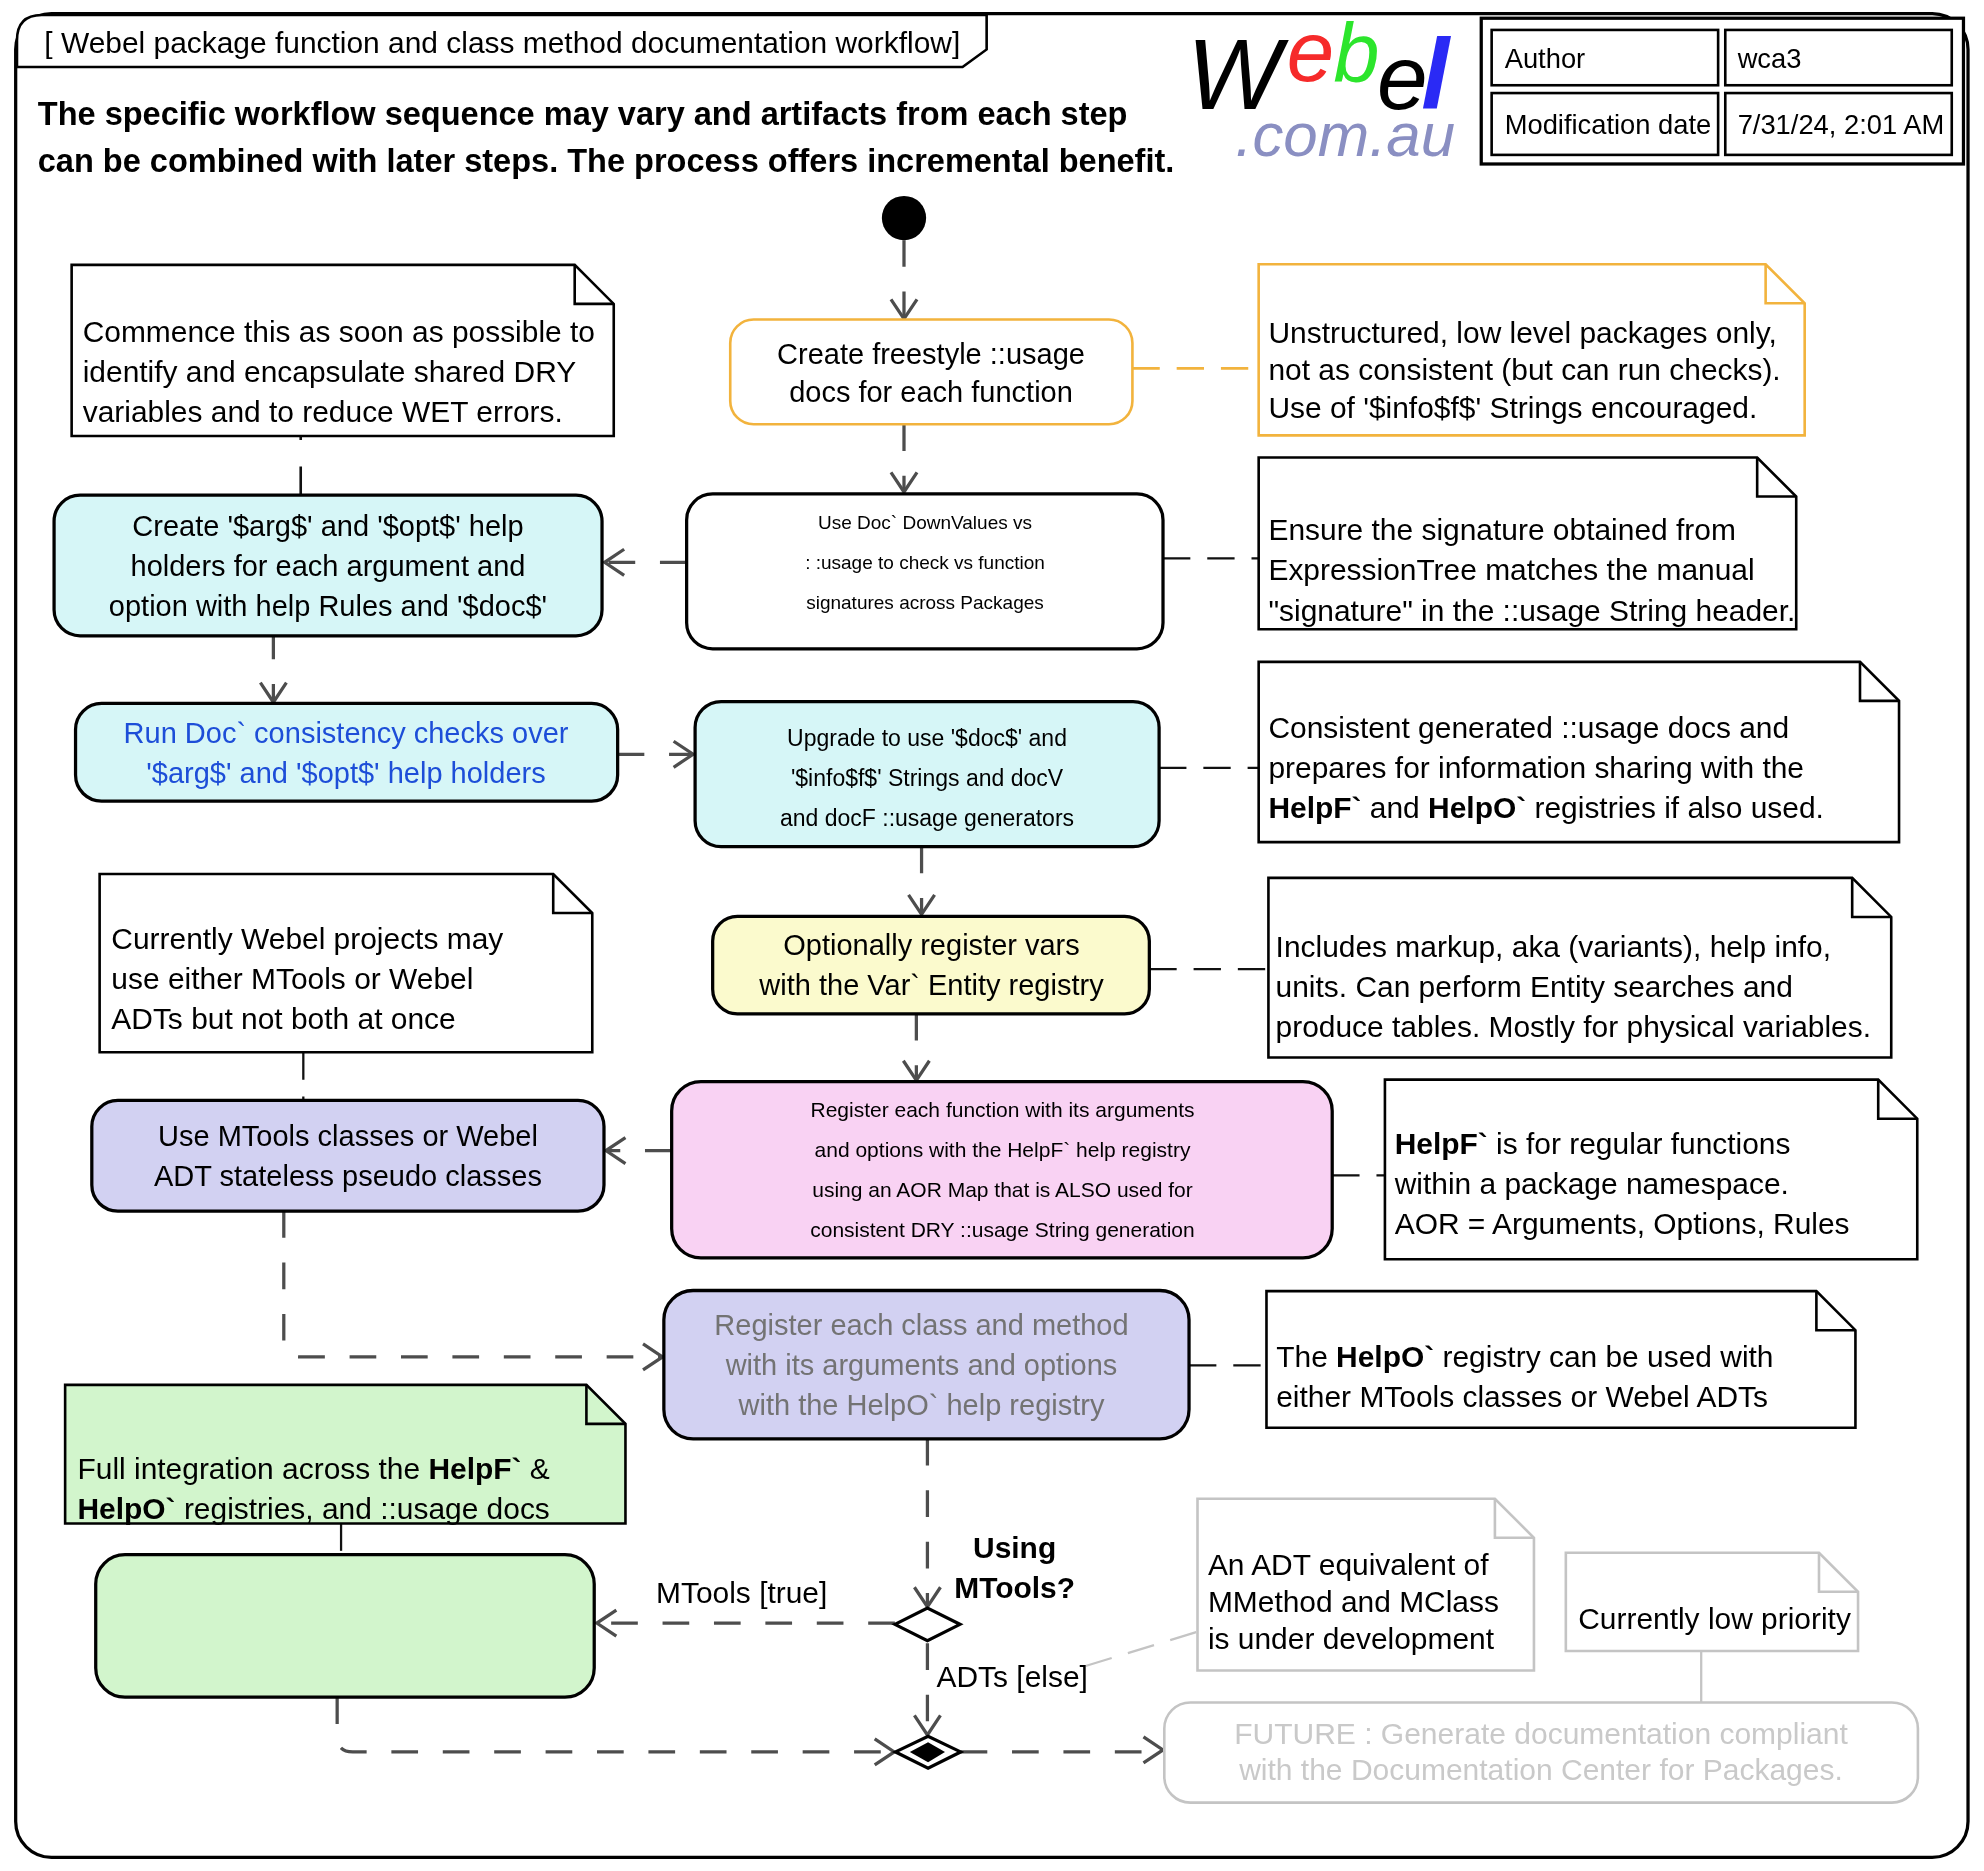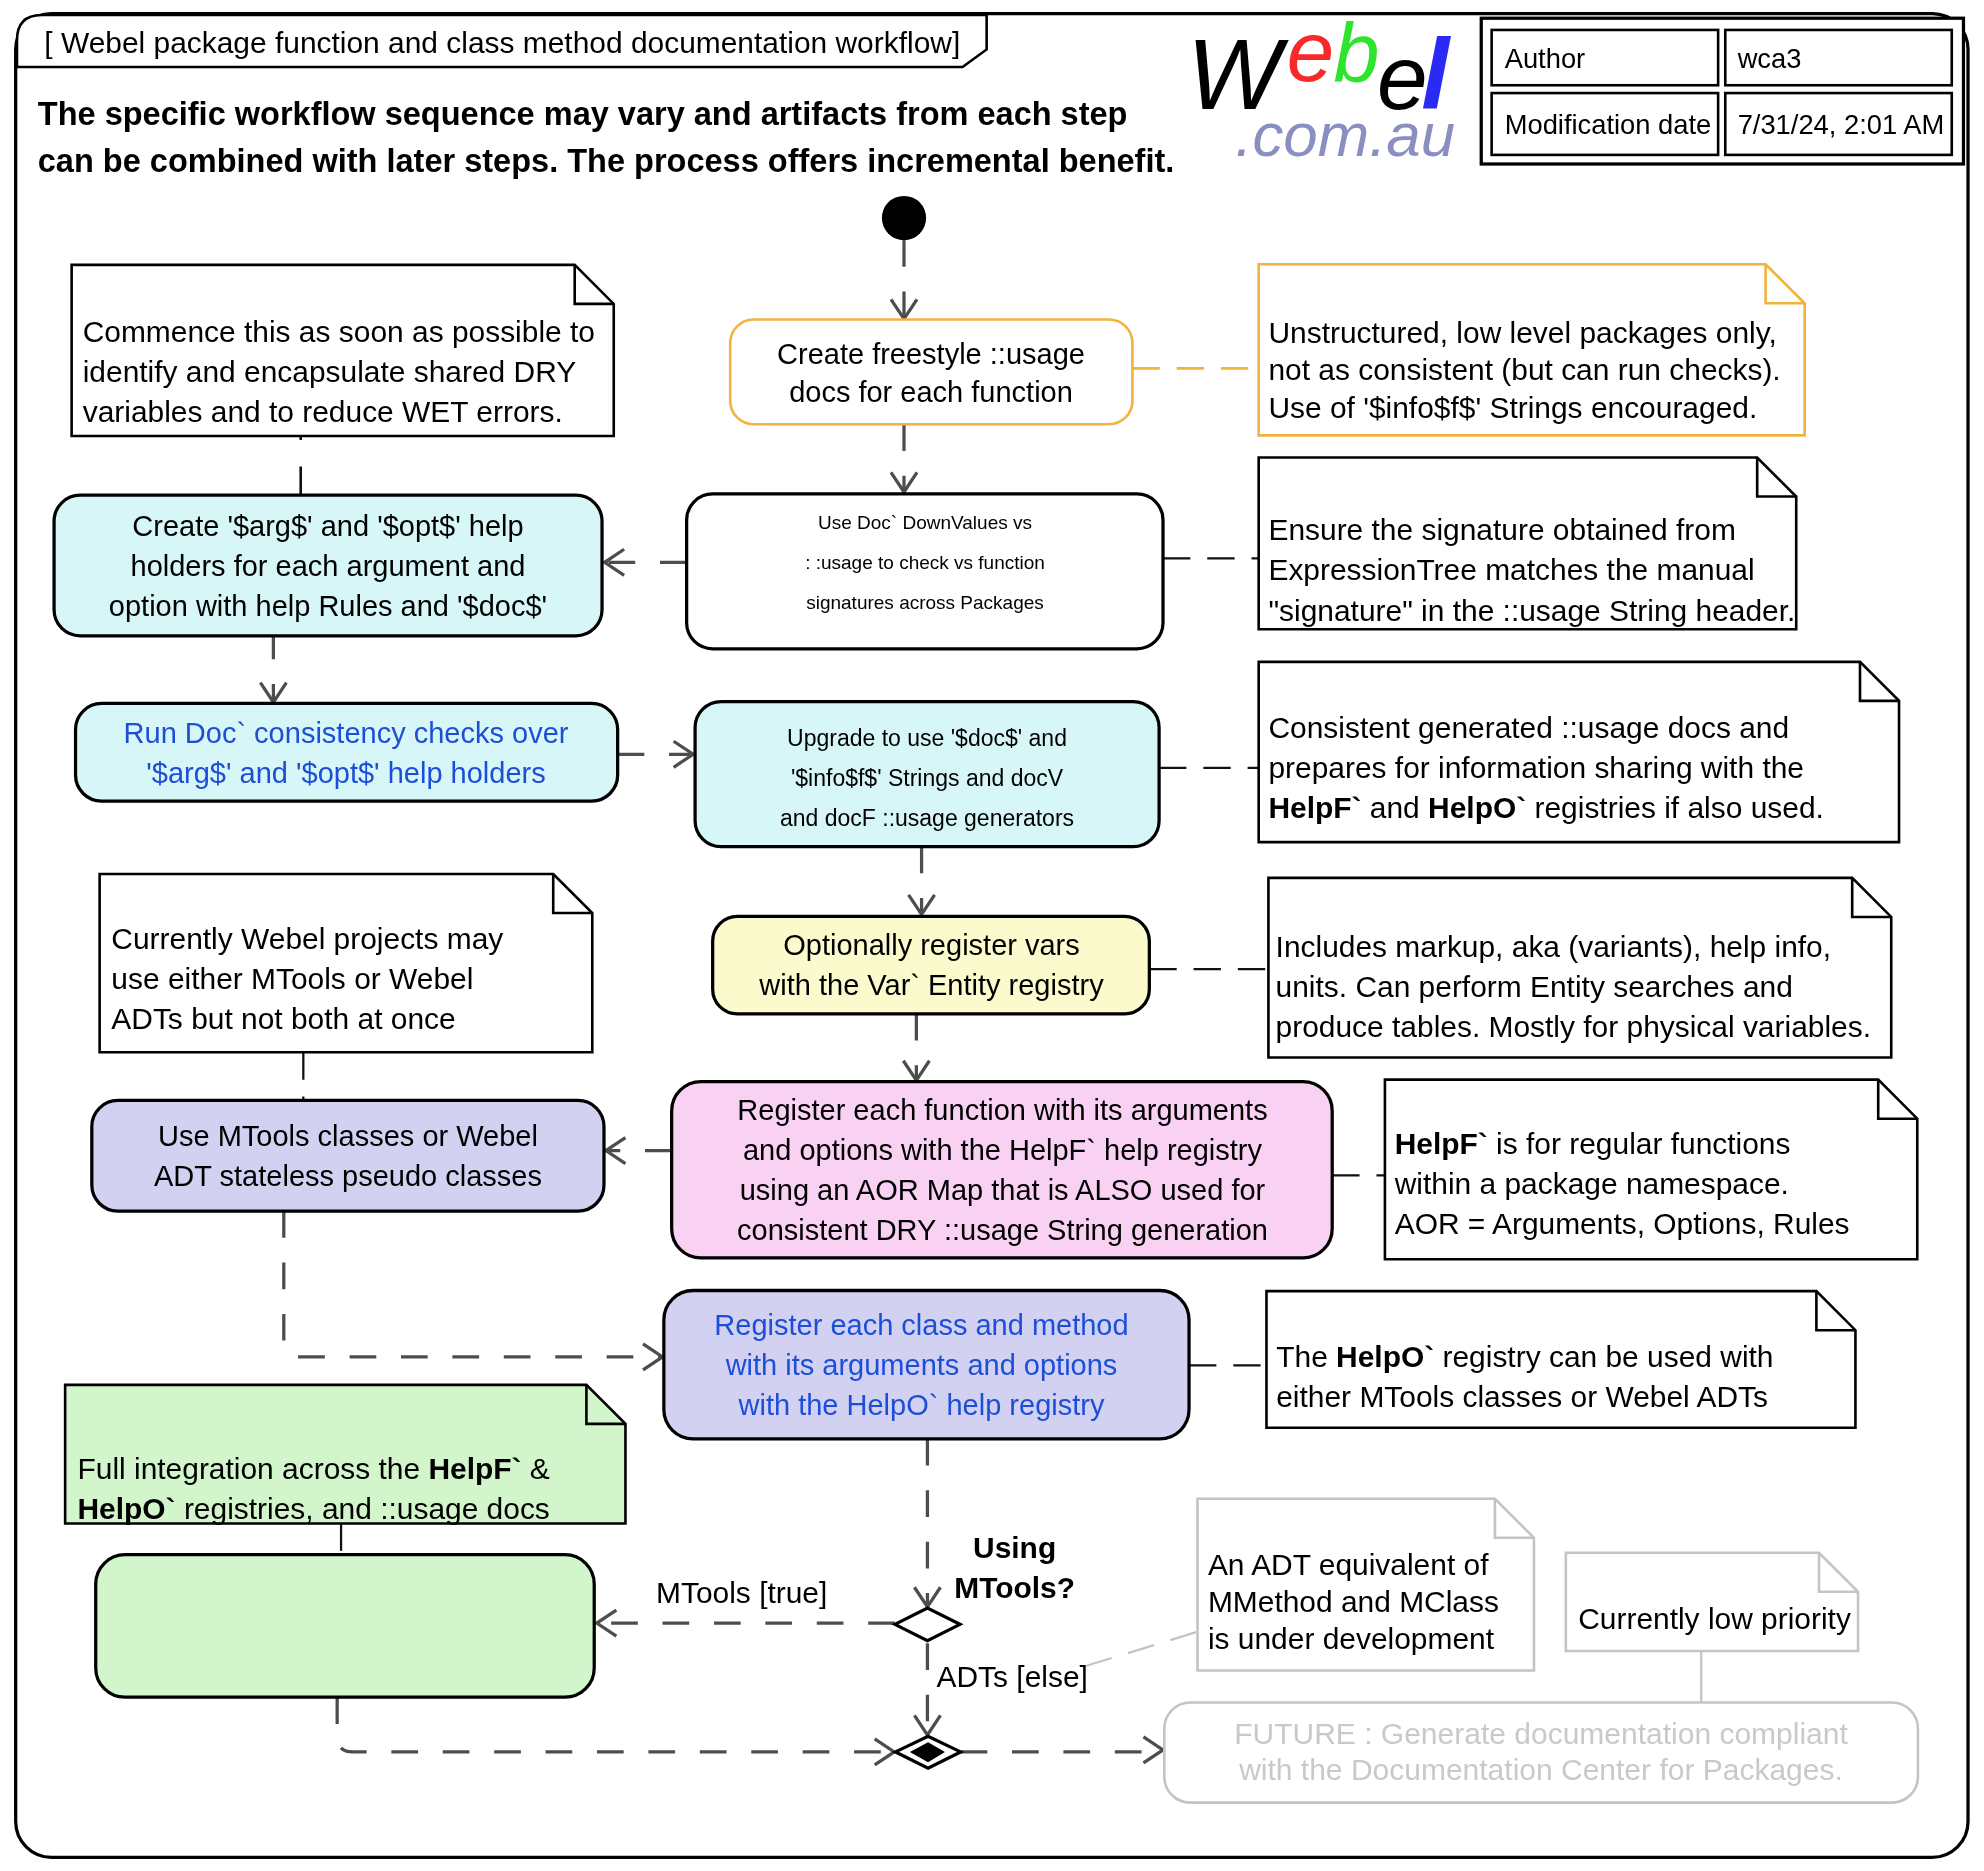--- a/index.html
+++ b/index.html
@@ -136,17 +136,17 @@
 <text x="1439" y="2593" font-family="Liberation Sans, sans-serif" font-size="46" fill="#000">ADTs [else]</text>
 <text x="1559" y="2394" font-family="Liberation Sans, sans-serif" font-size="46" font-weight="700" text-anchor="middle" fill="#000">Using</text>
 <text x="1559" y="2455" font-family="Liberation Sans, sans-serif" font-size="46" font-weight="700" text-anchor="middle" fill="#000">MTools?</text>
 </svg>
 <div class="act" style="left:730px;top:320px;width:402px;height:105px;font-size:29px;line-height:38px;color:#000">Create freestyle ::usage<br>docs for each function</div>
 <div class="act" style="left:687px;top:494px;width:476px;height:138px;font-size:19px;line-height:40px;color:#000">Use Doc` DownValues vs<br>: :usage to check vs function<br>signatures across Packages</div>
 <div class="act" style="left:54px;top:495px;width:548px;height:141px;font-size:29px;line-height:40px;color:#000">Create '$arg$' and '$opt$' help<br>holders for each argument and<br>option with help Rules and '$doc$'</div>
 <div class="act" style="left:75px;top:704px;width:542px;height:98px;font-size:29px;line-height:40px;color:#1d4ed8">Run Doc` consistency checks over<br>'$arg$' and '$opt$' help holders</div>
 <div class="act" style="left:695px;top:705px;width:464px;height:145px;font-size:23px;line-height:40px;color:#000">Upgrade to use '$doc$' and<br>'$info$f$' Strings and docV<br>and docF ::usage generators</div>
 <div class="act" style="left:713px;top:916px;width:437px;height:98px;font-size:29px;line-height:40px;color:#000">Optionally register vars<br>with the Var` Entity registry</div>
-<div class="act" style="left:672px;top:1082px;width:661px;height:176px;font-size:29px;line-height:40px;color:#000">Register each function with its arguments<br>and options with the HelpF` help registry<br>using an AOR Map that is ALSO used for<br>consistent DRY ::usage String generation</div>
+<div class="act" style="left:672px;top:1082px;width:661px;height:176px;font-size:21px;line-height:40px;color:#000">Register each function with its arguments<br>and options with the HelpF` help registry<br>using an AOR Map that is ALSO used for<br>consistent DRY ::usage String generation</div>
 <div class="act" style="left:92px;top:1100px;width:512px;height:111px;font-size:29px;line-height:40px;color:#000">Use MTools classes or Webel<br>ADT stateless pseudo classes</div>
-<div class="act" style="left:664px;top:1291px;width:515px;height:148px;font-size:29px;line-height:40px;color:#1d4ed8">Register each class and method<br>with its arguments and options<br>with the HelpO` help registry</div>
+<div class="act" style="left:664px;top:1291px;width:515px;height:148px;font-size:29px;line-height:40px;color:#737373">Register each class and method<br>with its arguments and options<br>with the HelpO` help registry</div>
 <div class="act" style="left:1164px;top:1702px;width:754px;height:100px;font-size:30px;line-height:36px;color:#c9c9c9">FUTURE : Generate documentation compliant<br>with the Documentation Center for Packages.</div>
 </div>
 
 </body></html>

